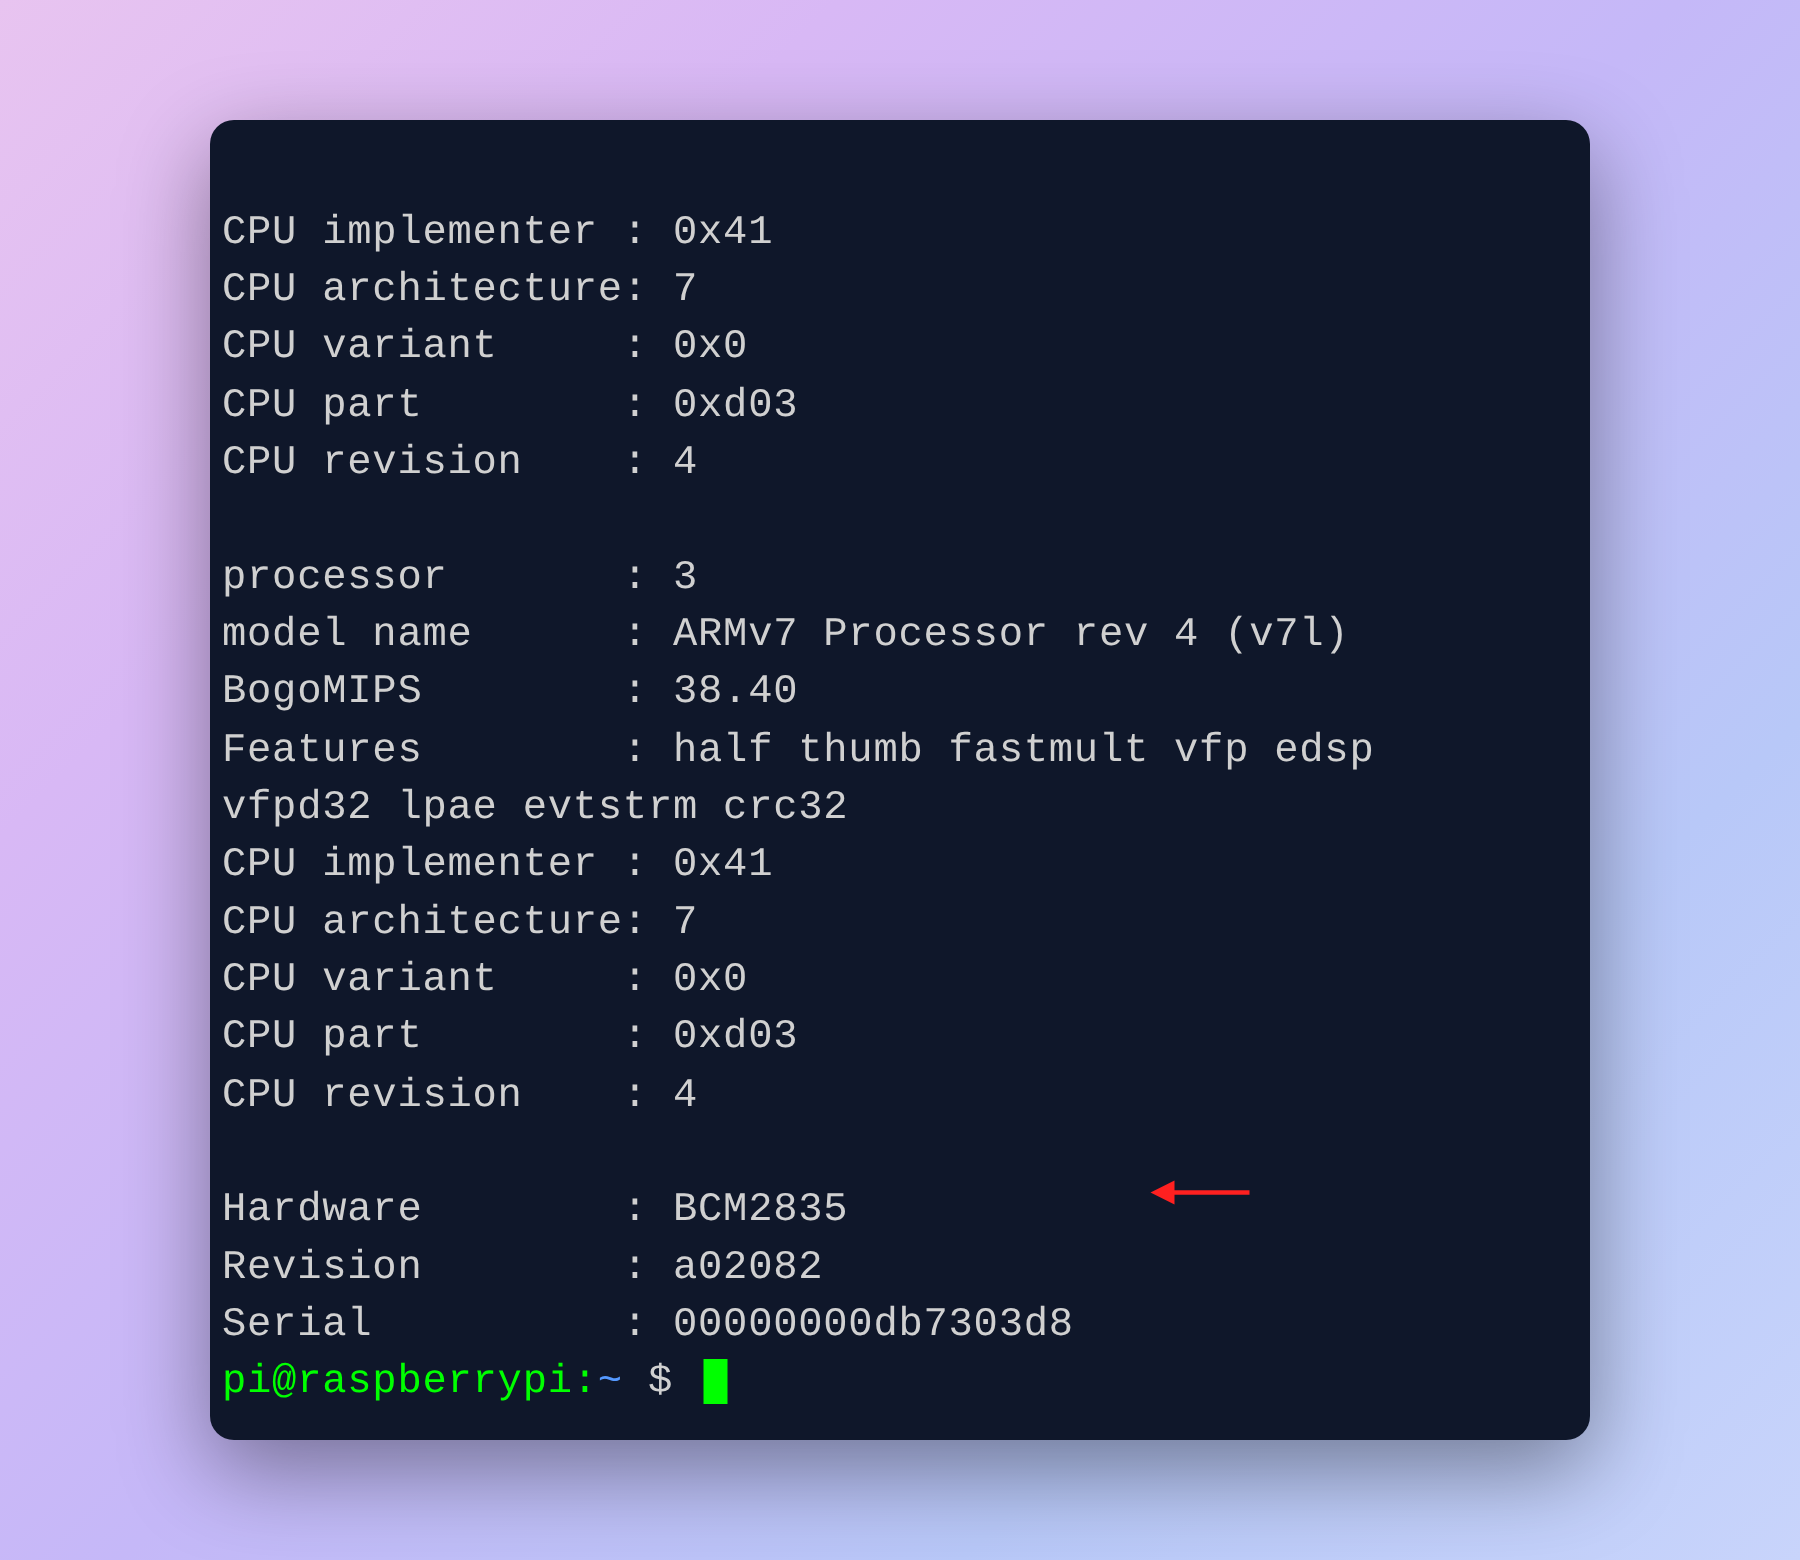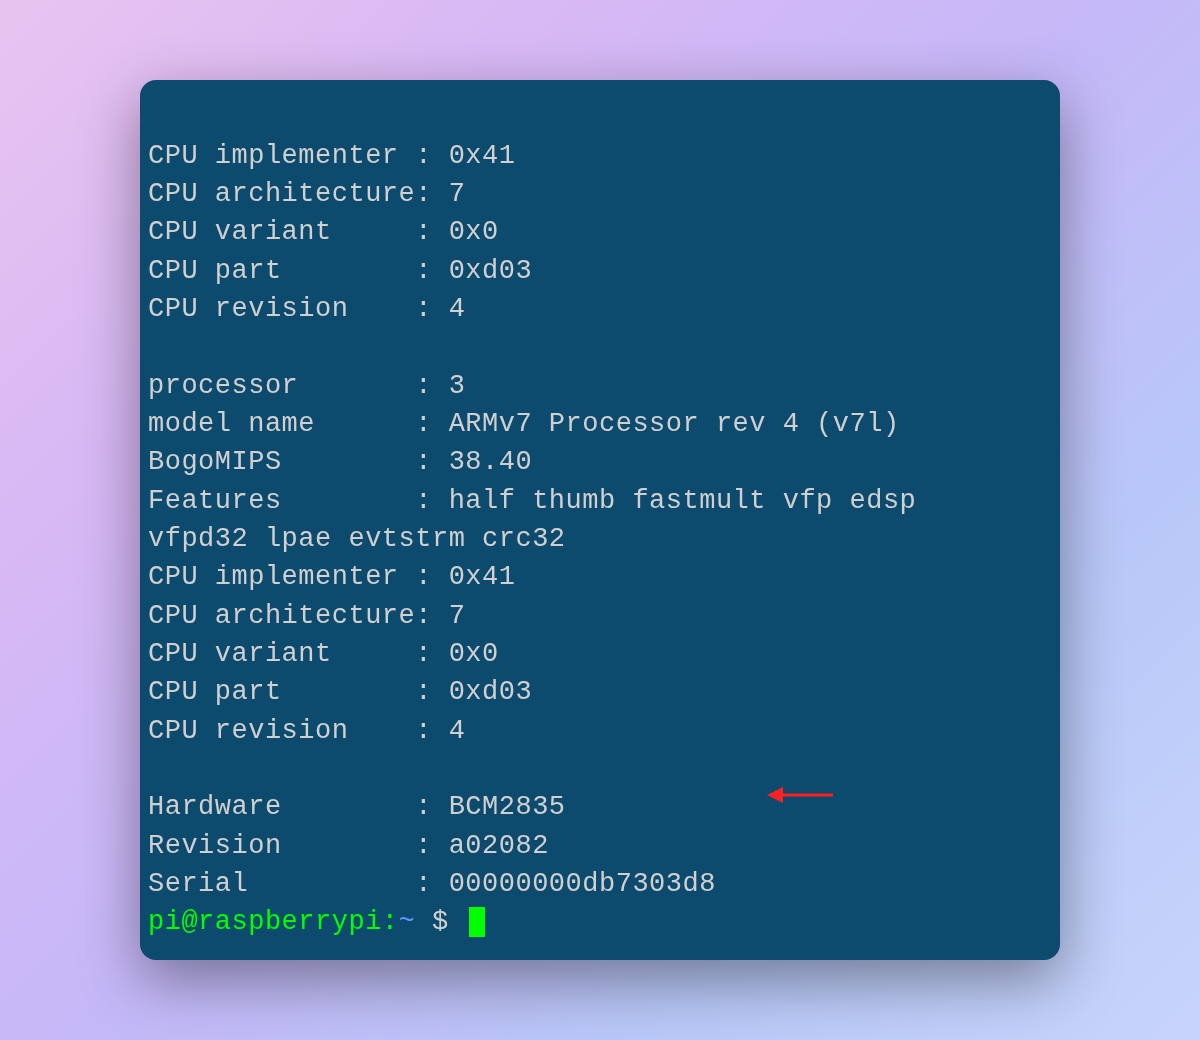--- a/index.html
+++ b/index.html
@@ -11,21 +11,21 @@
       width: 1200px;
       height: 1040px;
       background: linear-gradient(135deg, #e8c4f0 0%, #d8b8f5 25%, #c5b8f8 50%, #b8c8f8 75%, #c8d4fb 100%);
       display: flex;
       align-items: center;
       justify-content: center;
       font-family: 'Courier New', monospace;
     }
     .terminal-window {
       width: 920px;
-      background: #0c4a6e;
+      background: #0f172a;
       border-radius: 16px;
       box-shadow: 0 20px 60px rgba(0, 0, 0, 0.4);
       overflow: hidden;
       padding: 18px 8px 18px 8px;
       position: relative;
     }
     .terminal-content {
       color: #d0d0d0;
       font-size: 27px;
       line-height: 1.42;

